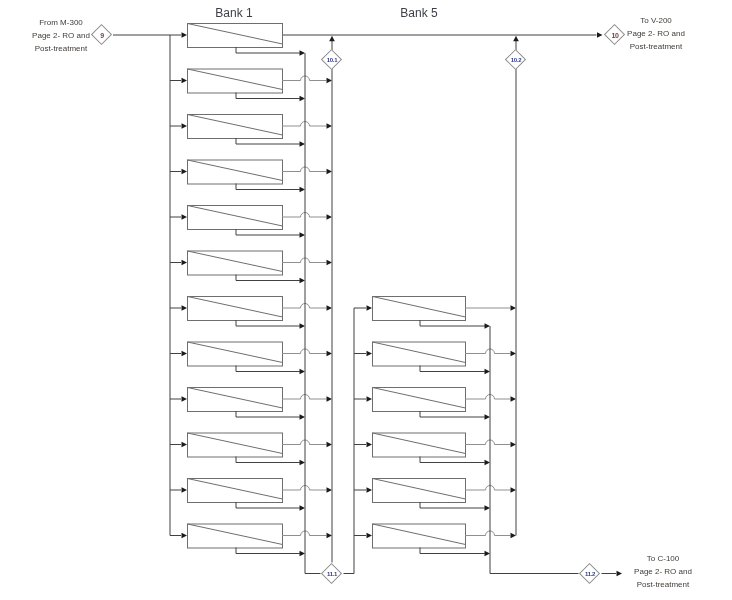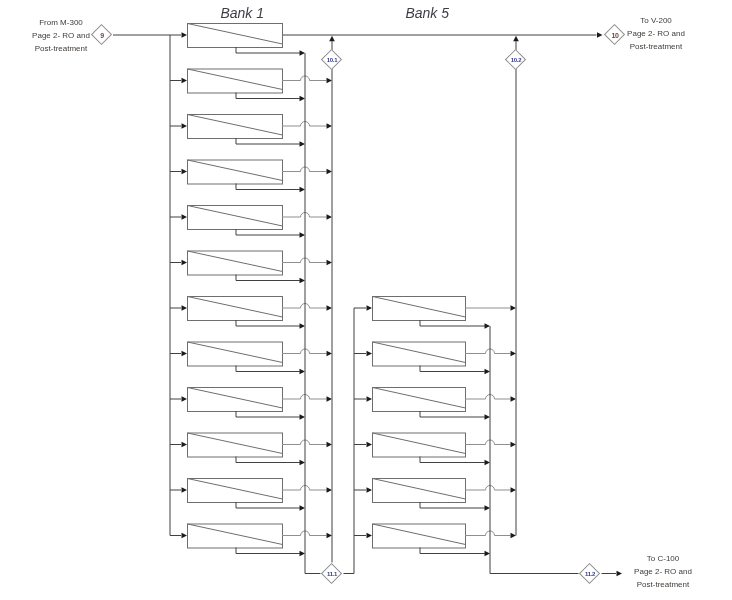--- a/index.html
+++ b/index.html
@@ -6,21 +6,21 @@
   .canvas{
     position:relative;width:732px;height:600px;background:#ffffff;overflow:hidden;
     font-family:"Liberation Sans", sans-serif;
   }
   svg.diagram{position:absolute;left:0;top:0;}
   .note{
     position:absolute;text-align:center;font-size:8px;line-height:13px;
     color:#403c38;letter-spacing:0px;
   }
   .bank-label{
-    position:absolute;text-align:right;font-size:14px;line-height:12px;color:#3c3f46;font-style:italic;
+    position:absolute;text-align:center;font-size:12px;line-height:12px;color:#3c3f46;
   }
   .diamond-wrap{position:absolute;width:24px;height:24px;}
   .diamond{
     position:absolute;left:4px;top:4px;width:15px;height:15px;background:#ffffff;
     border:1px solid #8a8a8a;transform:rotate(45deg);box-sizing:border-box;
   }
   .diamond-label{
     position:absolute;left:0;top:0;width:24px;height:24px;display:flex;
     align-items:center;justify-content:center;font-size:6px;font-weight:bold;
     letter-spacing:-0.3px;

